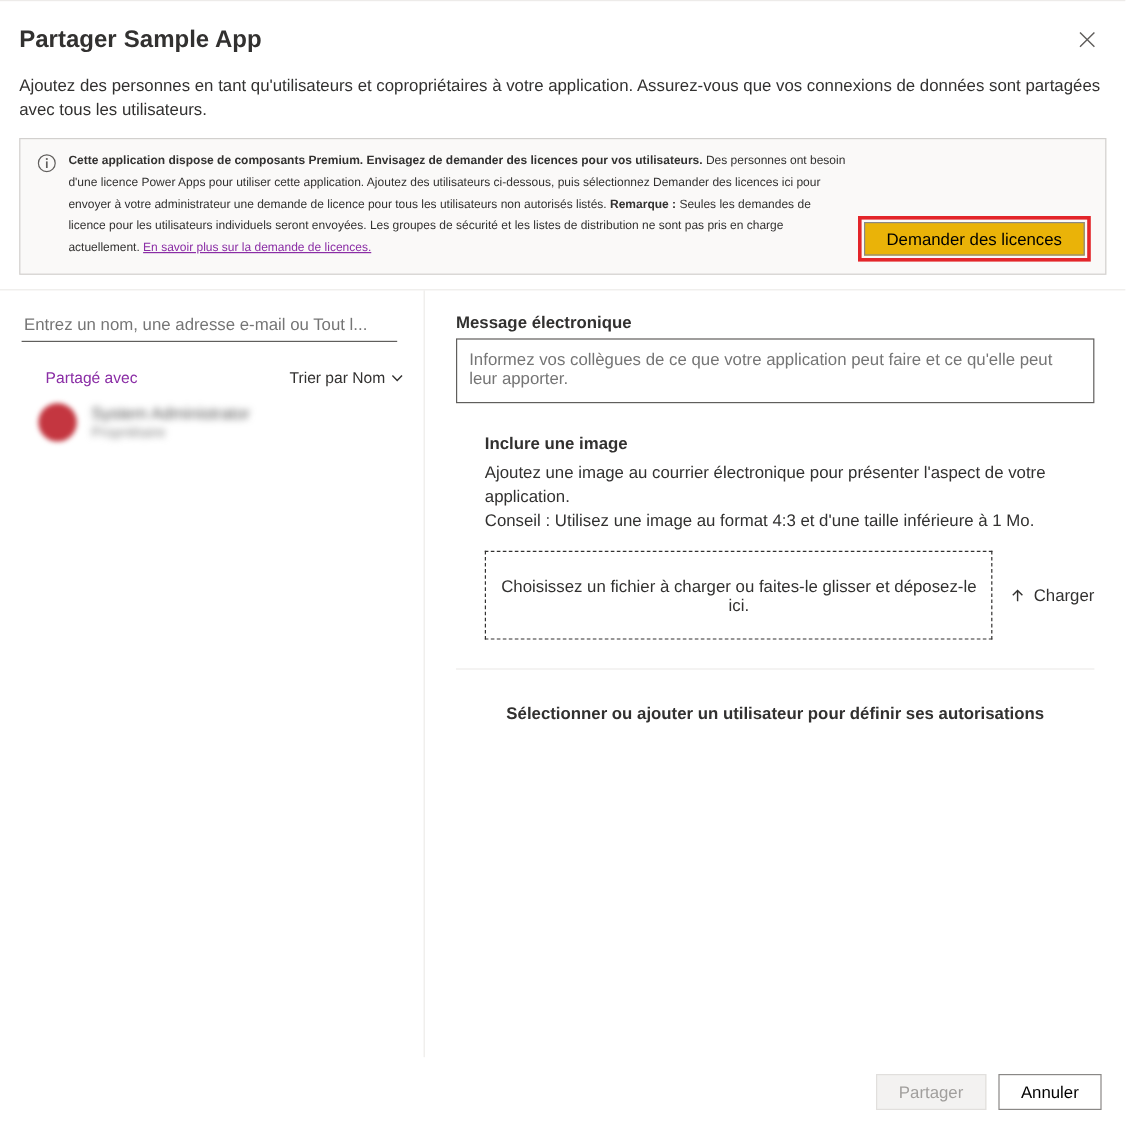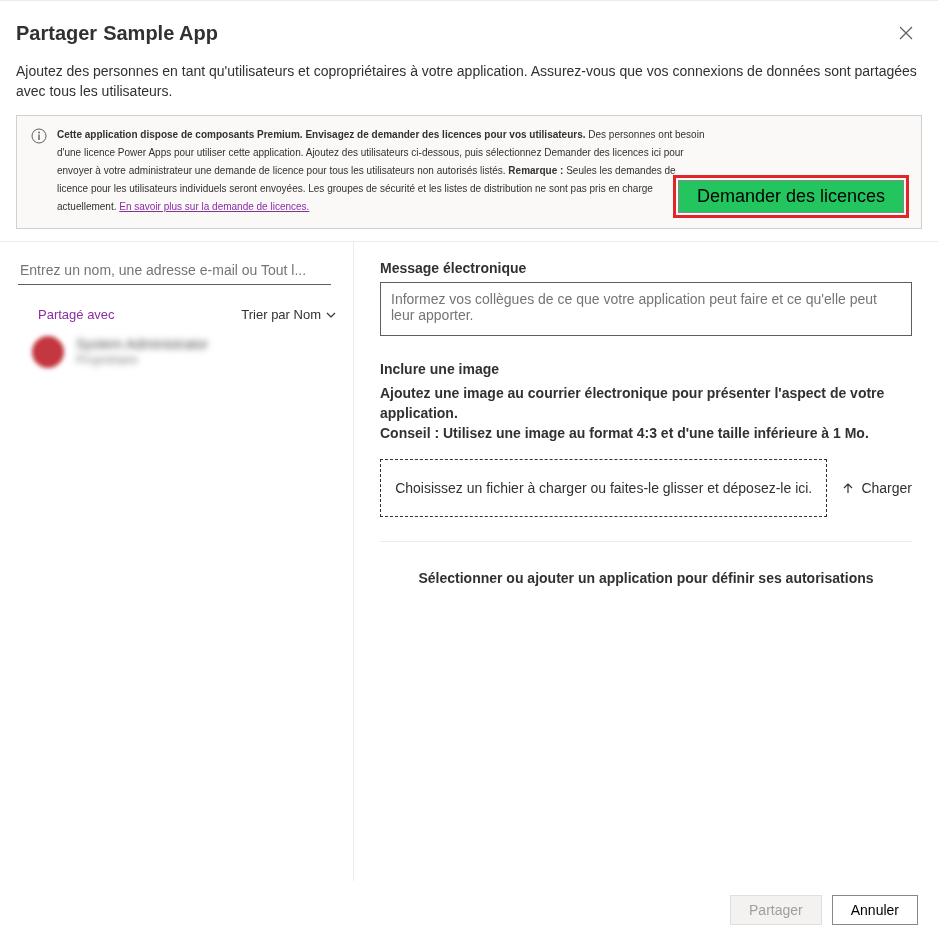--- a/index.html
+++ b/index.html
@@ -63,23 +63,23 @@
     text-decoration: underline;
     cursor: pointer;
   }
   .request-btn-wrap {
     position: absolute;
     right: 12px;
     bottom: 10px;
   }
   .request-btn {
     border: 1px solid #8a8886;
-    background: #22c55e;
+    background: #eab308;
     padding: 5px 18px;
-    font-size: 18px;
+    font-size: 14px;
     cursor: pointer;
     font-family: inherit;
   }
   .request-highlight {
     border: 3px solid #e3252a;
     padding: 2px;
     display: inline-block;
   }
   .main {
     display: flex;
@@ -169,22 +169,22 @@
   .textarea {
     width: 100%;
     border: 1px solid #605e5c;
     padding: 8px 10px;
     font-family: inherit;
     font-size: 14px;
     resize: none;
     height: 54px;
     color: #605e5c;
   }
-  .section { margin-top: 22px; }
-  .desc { color: #323130; line-height: 20px; font-weight: bold; }
+  .section { margin-top: 22px; margin-left: 24px; }
+  .desc { color: #323130; line-height: 20px; }
   .upload-row {
     display: flex;
     align-items: center;
     gap: 14px;
     margin-top: 16px;
   }
   .dropzone {
     border: 1px dashed #323130;
     flex: 1;
     padding: 20px 12px;
@@ -303,20 +303,20 @@
         <div class="upload-btn">
           <svg width="14" height="14" viewBox="0 0 14 14">
               <path d="M7 12 L7 3 M3 7 L7 3 L11 7" stroke="currentColor" stroke-width="1.2" fill="none"></path>
             </svg>
           <span>Charger</span>
         </div>
       </div>
     </div>
 
     <hr class="divider">
-    <div class="select-user">Sélectionner ou ajouter un application pour définir ses autorisations</div>
+    <div class="select-user">Sélectionner ou ajouter un utilisateur pour définir ses autorisations</div>
   </div>
 </div>
 
 <div class="footer">
   <button class="btn disabled">Partager</button>
   <button class="btn">Annuler</button>
 </div>
 
 </body></html>

